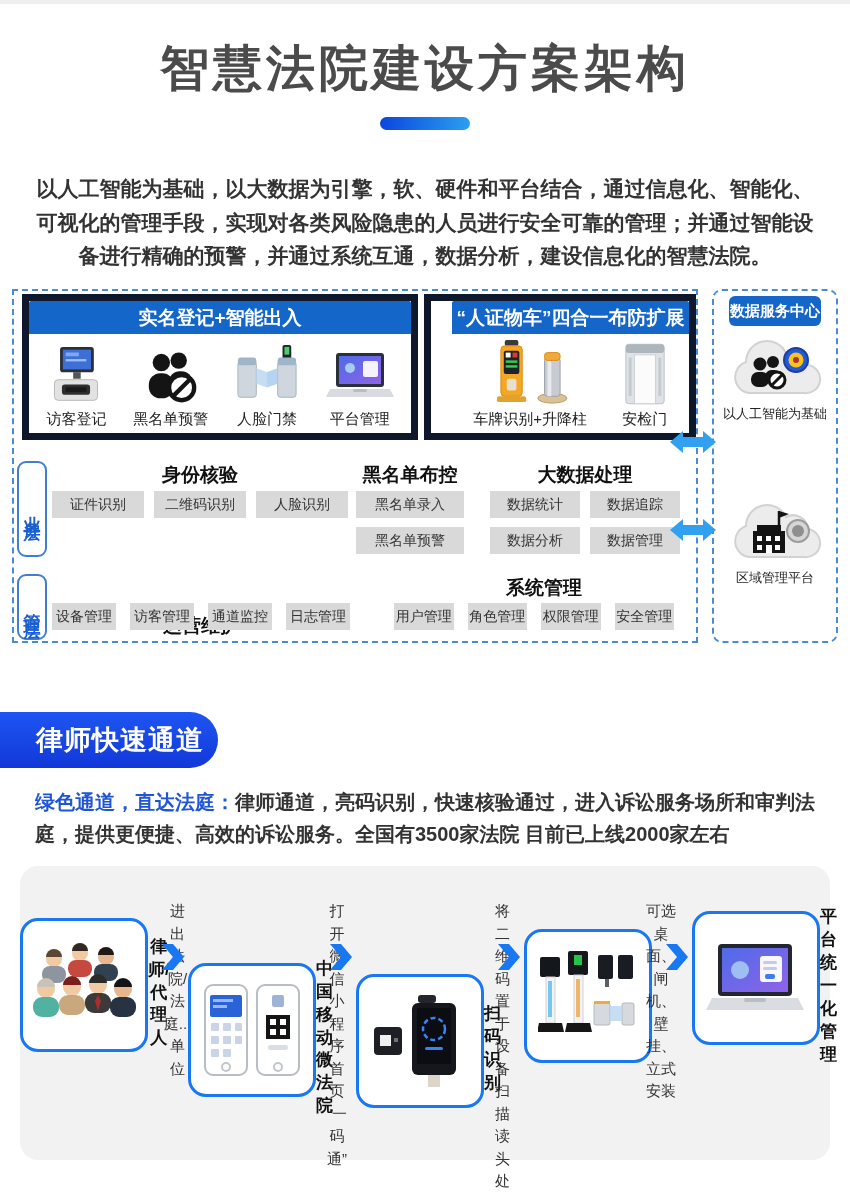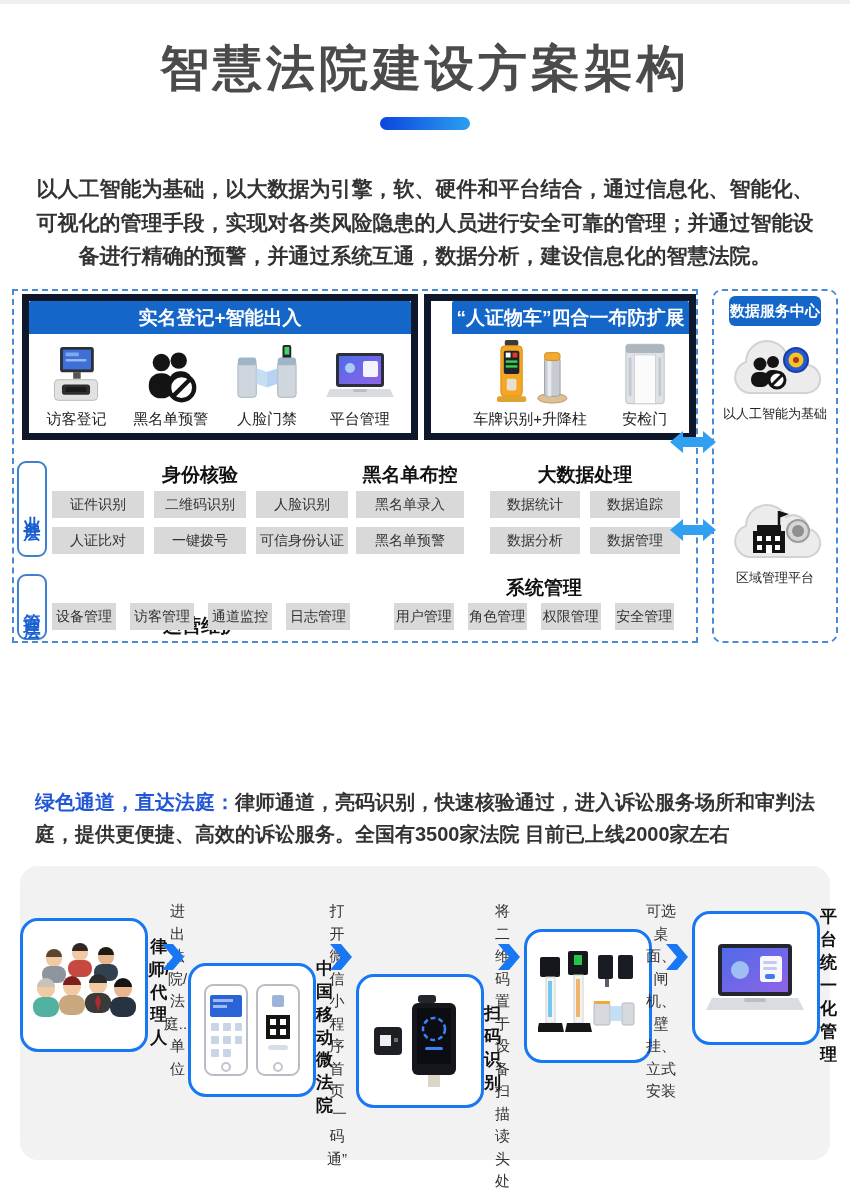--- a/index.html
+++ b/index.html
@@ -189,25 +189,20 @@
       </div>
     </div>
 
     <div class="layer-label biz-label">业务层</div>
 
     <div class="grp-h" style="left:38px;top:171px;width:296px;">身份核验</div>
     <div class="chip-row" style="left:38px;top:200px;width:296px;">
       <span class="chip">证件识别</span>
       <span class="chip">二维码识别</span>
       <span class="chip">人脸识别</span>
-    </div>
-    <div class="chip-row" style="left:38px;top:236px;width:296px;">
-      <span class="chip">人证比对</span>
-      <span class="chip">一键拨号</span>
-      <span class="chip">可信身份认证</span>
     </div>
 
     <div class="grp-h" style="left:340px;top:171px;width:112px;">黑名单布控</div>
     <div class="chip-row" style="left:342px;top:200px;width:108px;">
       <span class="chip">黑名单录入</span>
     </div>
     <div class="chip-row" style="left:342px;top:236px;width:108px;">
       <span class="chip">黑名单预警</span>
     </div>
 
@@ -279,20 +274,21 @@
     </div>
   </div>
 
   <svg class="darrow da1" viewBox="0 0 46 26">
     <polygon points="0,13 13,2 13,8 33,8 33,2 46,13 33,24 33,18 13,18 13,24" fill="#31a0f0"></polygon>
   </svg>
   <svg class="darrow da2" viewBox="0 0 46 26">
     <polygon points="0,13 13,2 13,8 33,8 33,2 46,13 33,24 33,18 13,18 13,24" fill="#31a0f0"></polygon>
   </svg>
 
+  <div class="banner">律师快速通道</div>
   <div class="lead">
     <span class="hl">绿色通道，直达法庭：</span><span>律师通道，亮码识别，快速核验通过，进入诉讼服务场所和审判法庭，提供更便捷、高效的诉讼服务。全国有3500家法院 目前已上线2000家左右</span>
   </div>
 
   <div class="steps">
 
     <div class="step">
       <div class="card">
         <svg width="104" height="96" viewBox="0 0 104 96">
           <g>

